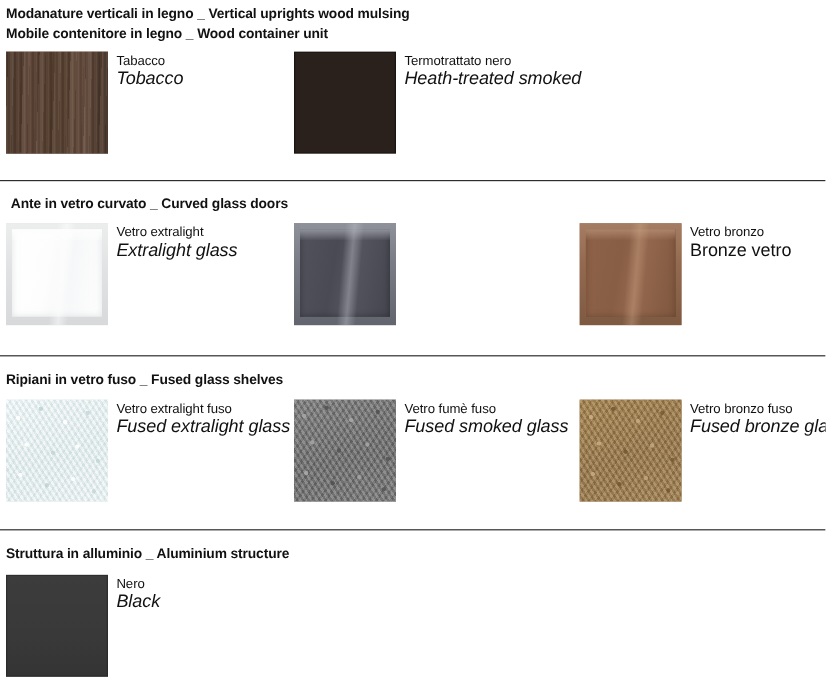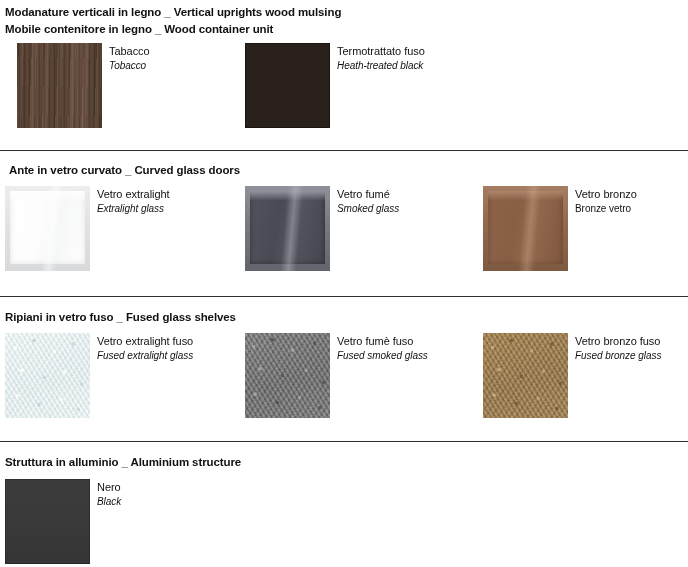--- a/index.html
+++ b/index.html
@@ -76,21 +76,21 @@
     top: 2px;
     white-space: nowrap;
   }
   .label-it {
     font-size: 11px;
     line-height: 13.5px;
     color: #111111;
     letter-spacing: -0.05px;
   }
   .label-en {
-    font-size: 10px;
+    font-size: 15px;
     line-height: 13.5px;
     color: #111111;
     font-style: italic;
     letter-spacing: -0.05px;
   }
   .label-en.upright { font-style: normal; }
 
   
 
   
@@ -153,21 +153,21 @@
 
 <div class="sheet">
 
   <div class="header-block" style="position:absolute; left:0; top:4px;">
     <div class="header-line">Modanature verticali in legno _ Vertical uprights wood mulsing</div>
     <div class="header-line">Mobile contenitore in legno _ Wood container unit</div>
   </div>
 
   <div class="swatch-row" style="position:absolute; left:0; top:43px; height:85px;">
 
-    <div class="swatch-cell" style="left:17px; width:230px; height:85px;text-decoration:underline;">
+    <div class="swatch-cell" style="left:5px; width:230px; height:85px;text-decoration:underline;">
       <div class="swatch mat-wood" style="background:#5a4334; box-shadow: inset 0 0 0 1px rgba(30,20,12,0.35);">
         <div class="grain" style="background:
                repeating-linear-gradient(90deg,
                  rgba(255,255,255,0.055) 0px, rgba(255,255,255,0.055) 1px,
                  rgba(0,0,0,0.00) 1px, rgba(0,0,0,0.00) 2px,
                  rgba(0,0,0,0.10) 2px, rgba(0,0,0,0.10) 3px,
                  rgba(255,255,255,0.02) 3px, rgba(255,255,255,0.02) 5px),
                repeating-linear-gradient(92deg,
                  rgba(0,0,0,0.13) 0px, rgba(0,0,0,0.13) 2px,
                  rgba(255,255,255,0.04) 2px, rgba(255,255,255,0.04) 7px,
@@ -189,22 +189,22 @@
                  rgba(0,0,0,0.16) 2px, rgba(0,0,0,0.16) 3px,
                  rgba(255,255,255,0.02) 3px, rgba(255,255,255,0.02) 5px),
                repeating-linear-gradient(91deg,
                  rgba(0,0,0,0.20) 0px, rgba(0,0,0,0.20) 2px,
                  rgba(255,255,255,0.035) 2px, rgba(255,255,255,0.035) 8px,
                  rgba(0,0,0,0.08) 8px, rgba(0,0,0,0.08) 14px),
                linear-gradient(90deg, #241c18 0%, #322722 25%, #251d19 52%, #37
 2b25 78%, #201914 100%);"></div>
       </div>
       <div class="swatch-labels">
-        <div class="label-it">Termotrattato fuso</div>
-        <div class="label-en">Heath-treated black</div>
+        <div class="label-it">Termotrattato nero</div>
+        <div class="label-en">Heath-treated smoked</div>
       </div>
     </div>
   </div>
 
   <div class="divider" style="position:absolute; left:0; top:150px;"></div>
 
   <div class="section-title" style="position:absolute; left:4px; top:163px;">Ante in vetro curvato _ Curved glass doors</div>
 
   <div class="swatch-row" style="position:absolute; left:0; top:186px; height:85px;">
 
@@ -222,24 +222,20 @@
       </div>
     </div>
 
     <div class="swatch-cell" style="left:245px; width:230px; height:85px;">
       <div class="swatch mat-glass" style="background:#7b7d86;">
         <div class="frame" style="background:linear-gradient(180deg,#8e909a 0%,#7a7c85 40%,#63656e 100%);"></div>
         <div class="pane" style="background:linear-gradient(100deg,#52525c 0%,#4a4a54 38%,#55555f 58%,#45454f 100%);
                     box-shadow: inset 0 0 5px rgba(0,0,0,0.35);"></div>
         <div class="topgloss" style="background:linear-gradient(180deg,rgba(160,162,172,0.85),rgba(120,122,132,0.1));"></div>
         <div class="streak" style="background:linear-gradient(90deg,rgba(255,255,255,0) 0%,rgba(190,192,202,0.85) 50%,rgba(255,255,255,0) 100%);"></div>
-      </div>
-      <div class="swatch-labels">
-        <div class="label-it">Vetro fumé</div>
-        <div class="label-en">Smoked glass</div>
       </div>
     </div>
 
     <div class="swatch-cell" style="left:483px; width:205px; height:85px;">
       <div class="swatch mat-glass" style="background:#9a7157;">
         <div class="frame" style="background:linear-gradient(180deg,#a57d62 0%,#936a50 40%,#7e5a42 100%);"></div>
         <div class="pane" style="background:linear-gradient(100deg,#8d6248 0%,#885e45 38%,#94684e 58%,#7f573f 100%);
                     box-shadow: inset 0 0 5px rgba(60,35,20,0.35);"></div>
         <div class="topgloss" style="background:linear-gradient(180deg,rgba(190,150,122,0.75),rgba(150,110,85,0.08));"></div>
         <div class="streak" style="background:linear-gradient(90deg,rgba(255,255,255,0) 0%,rgba(205,165,135,0.8) 50%,rgba(255,255,255,0) 100%);"></div>

